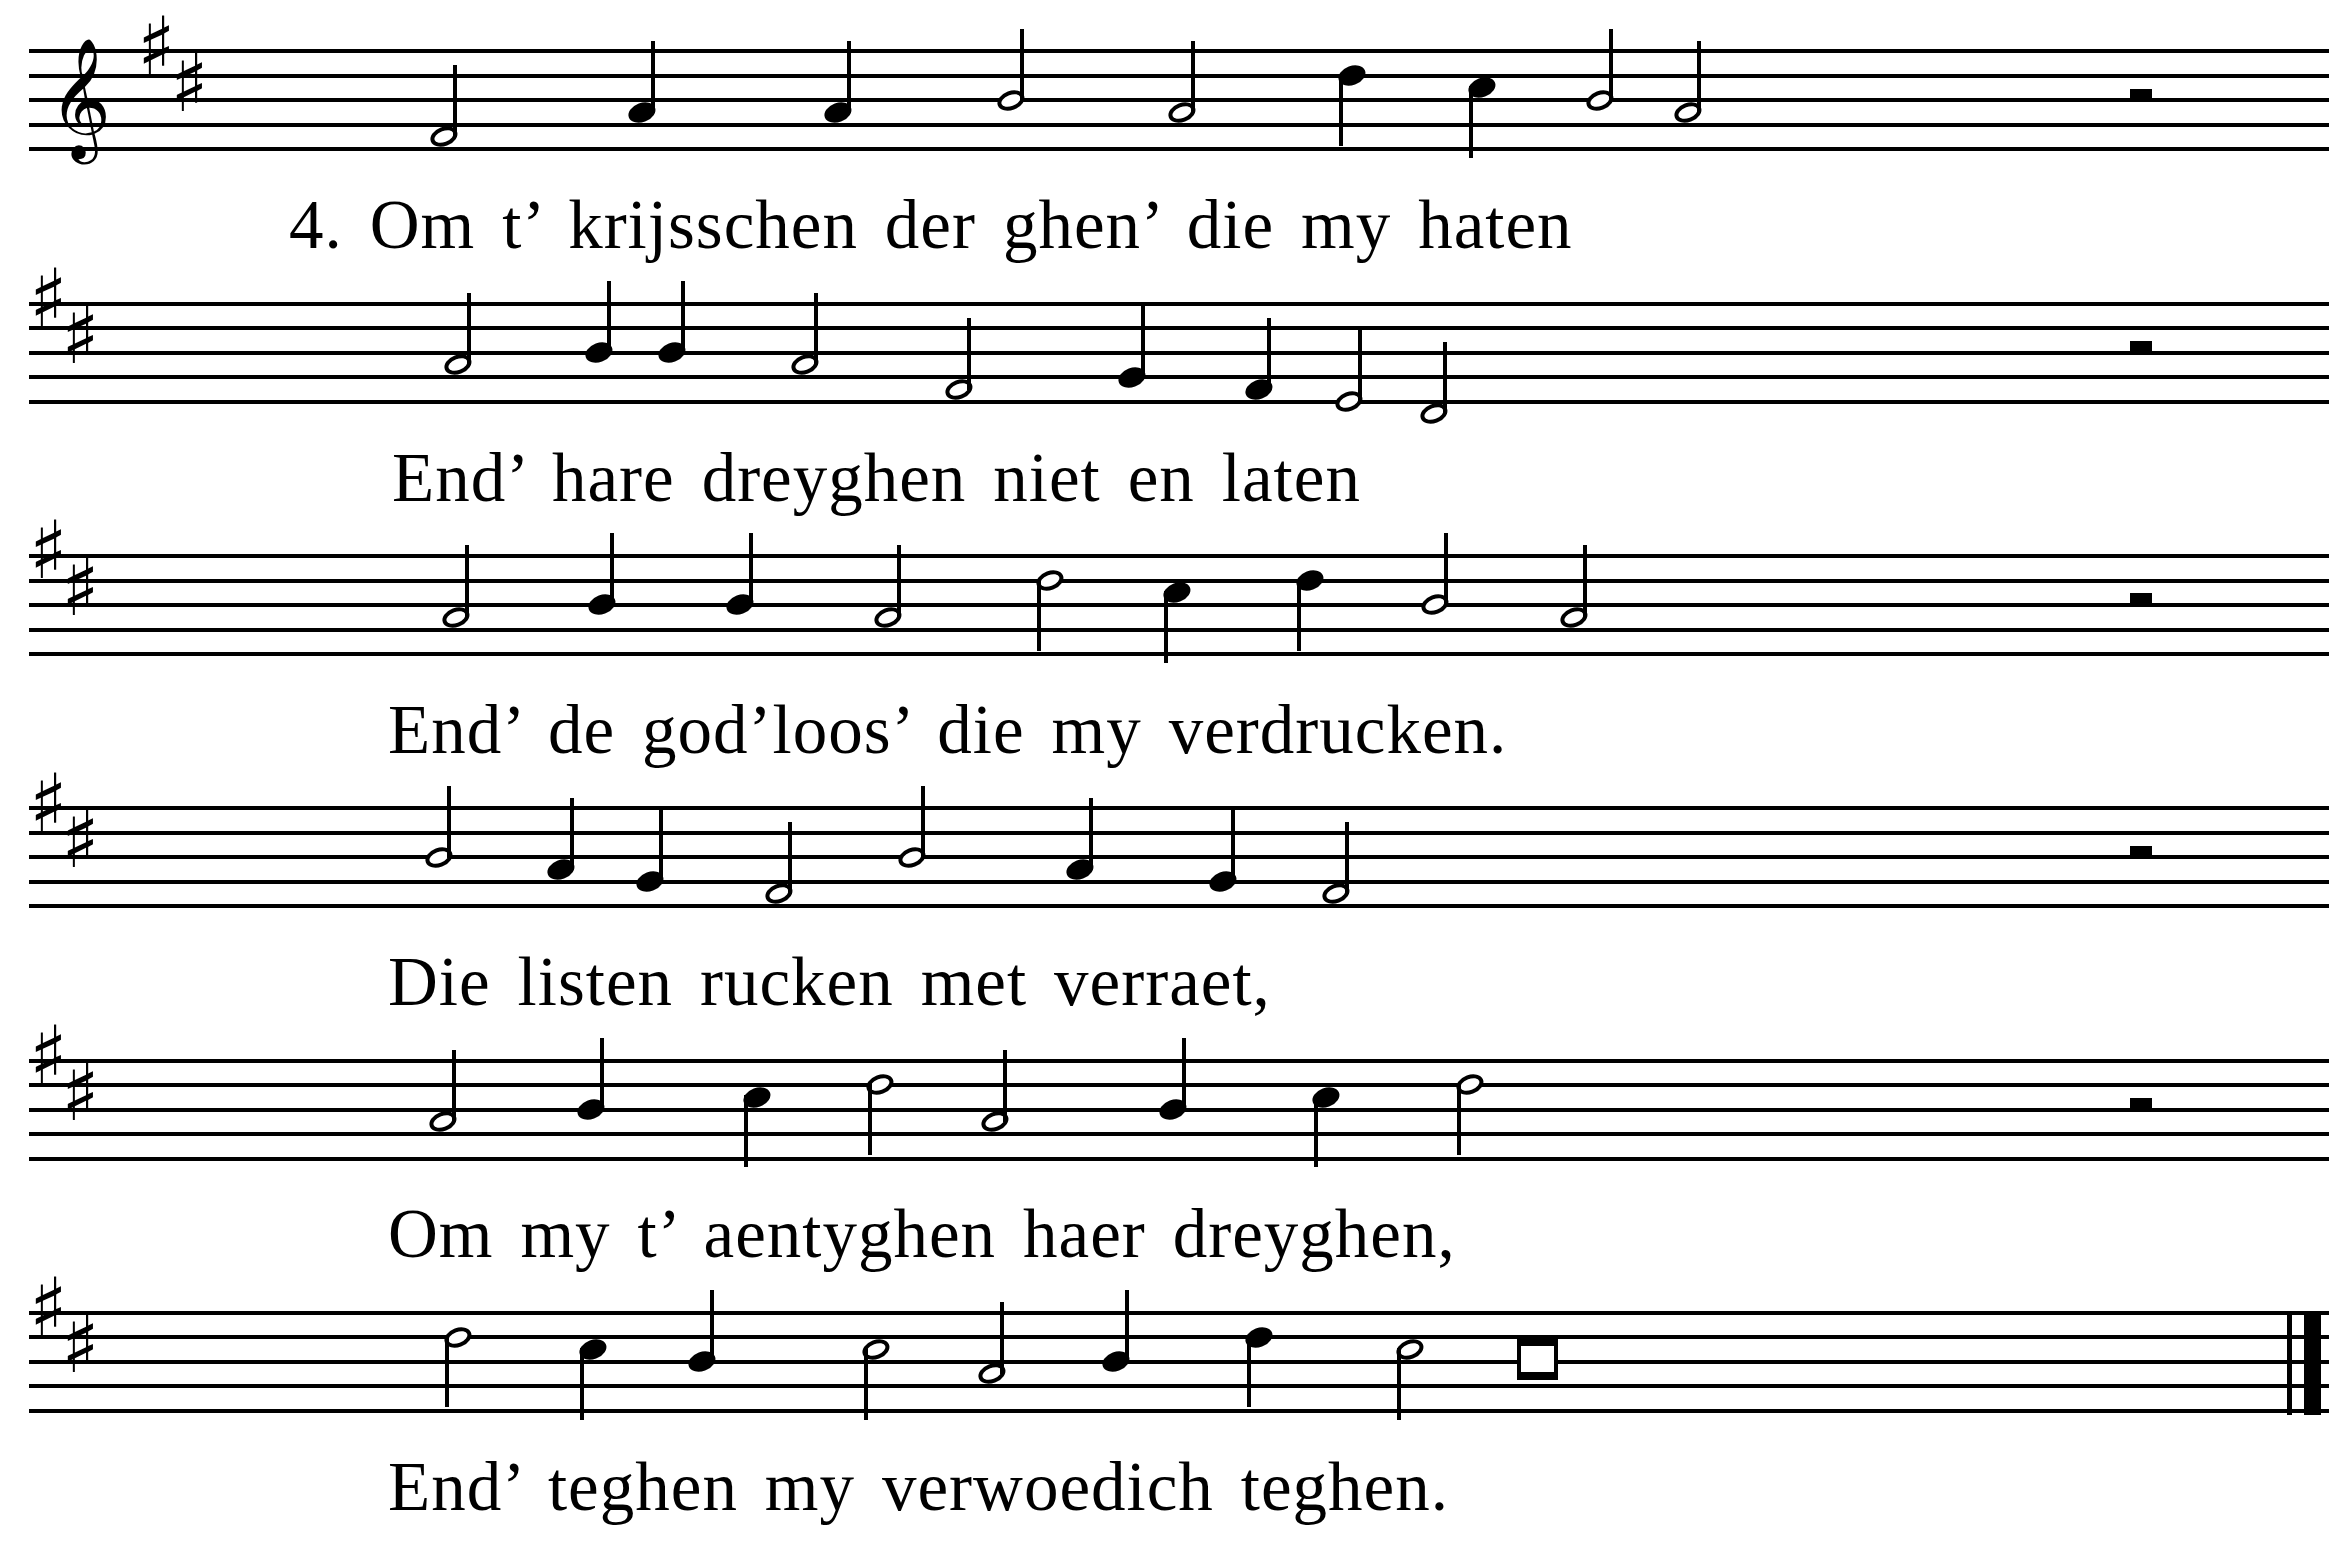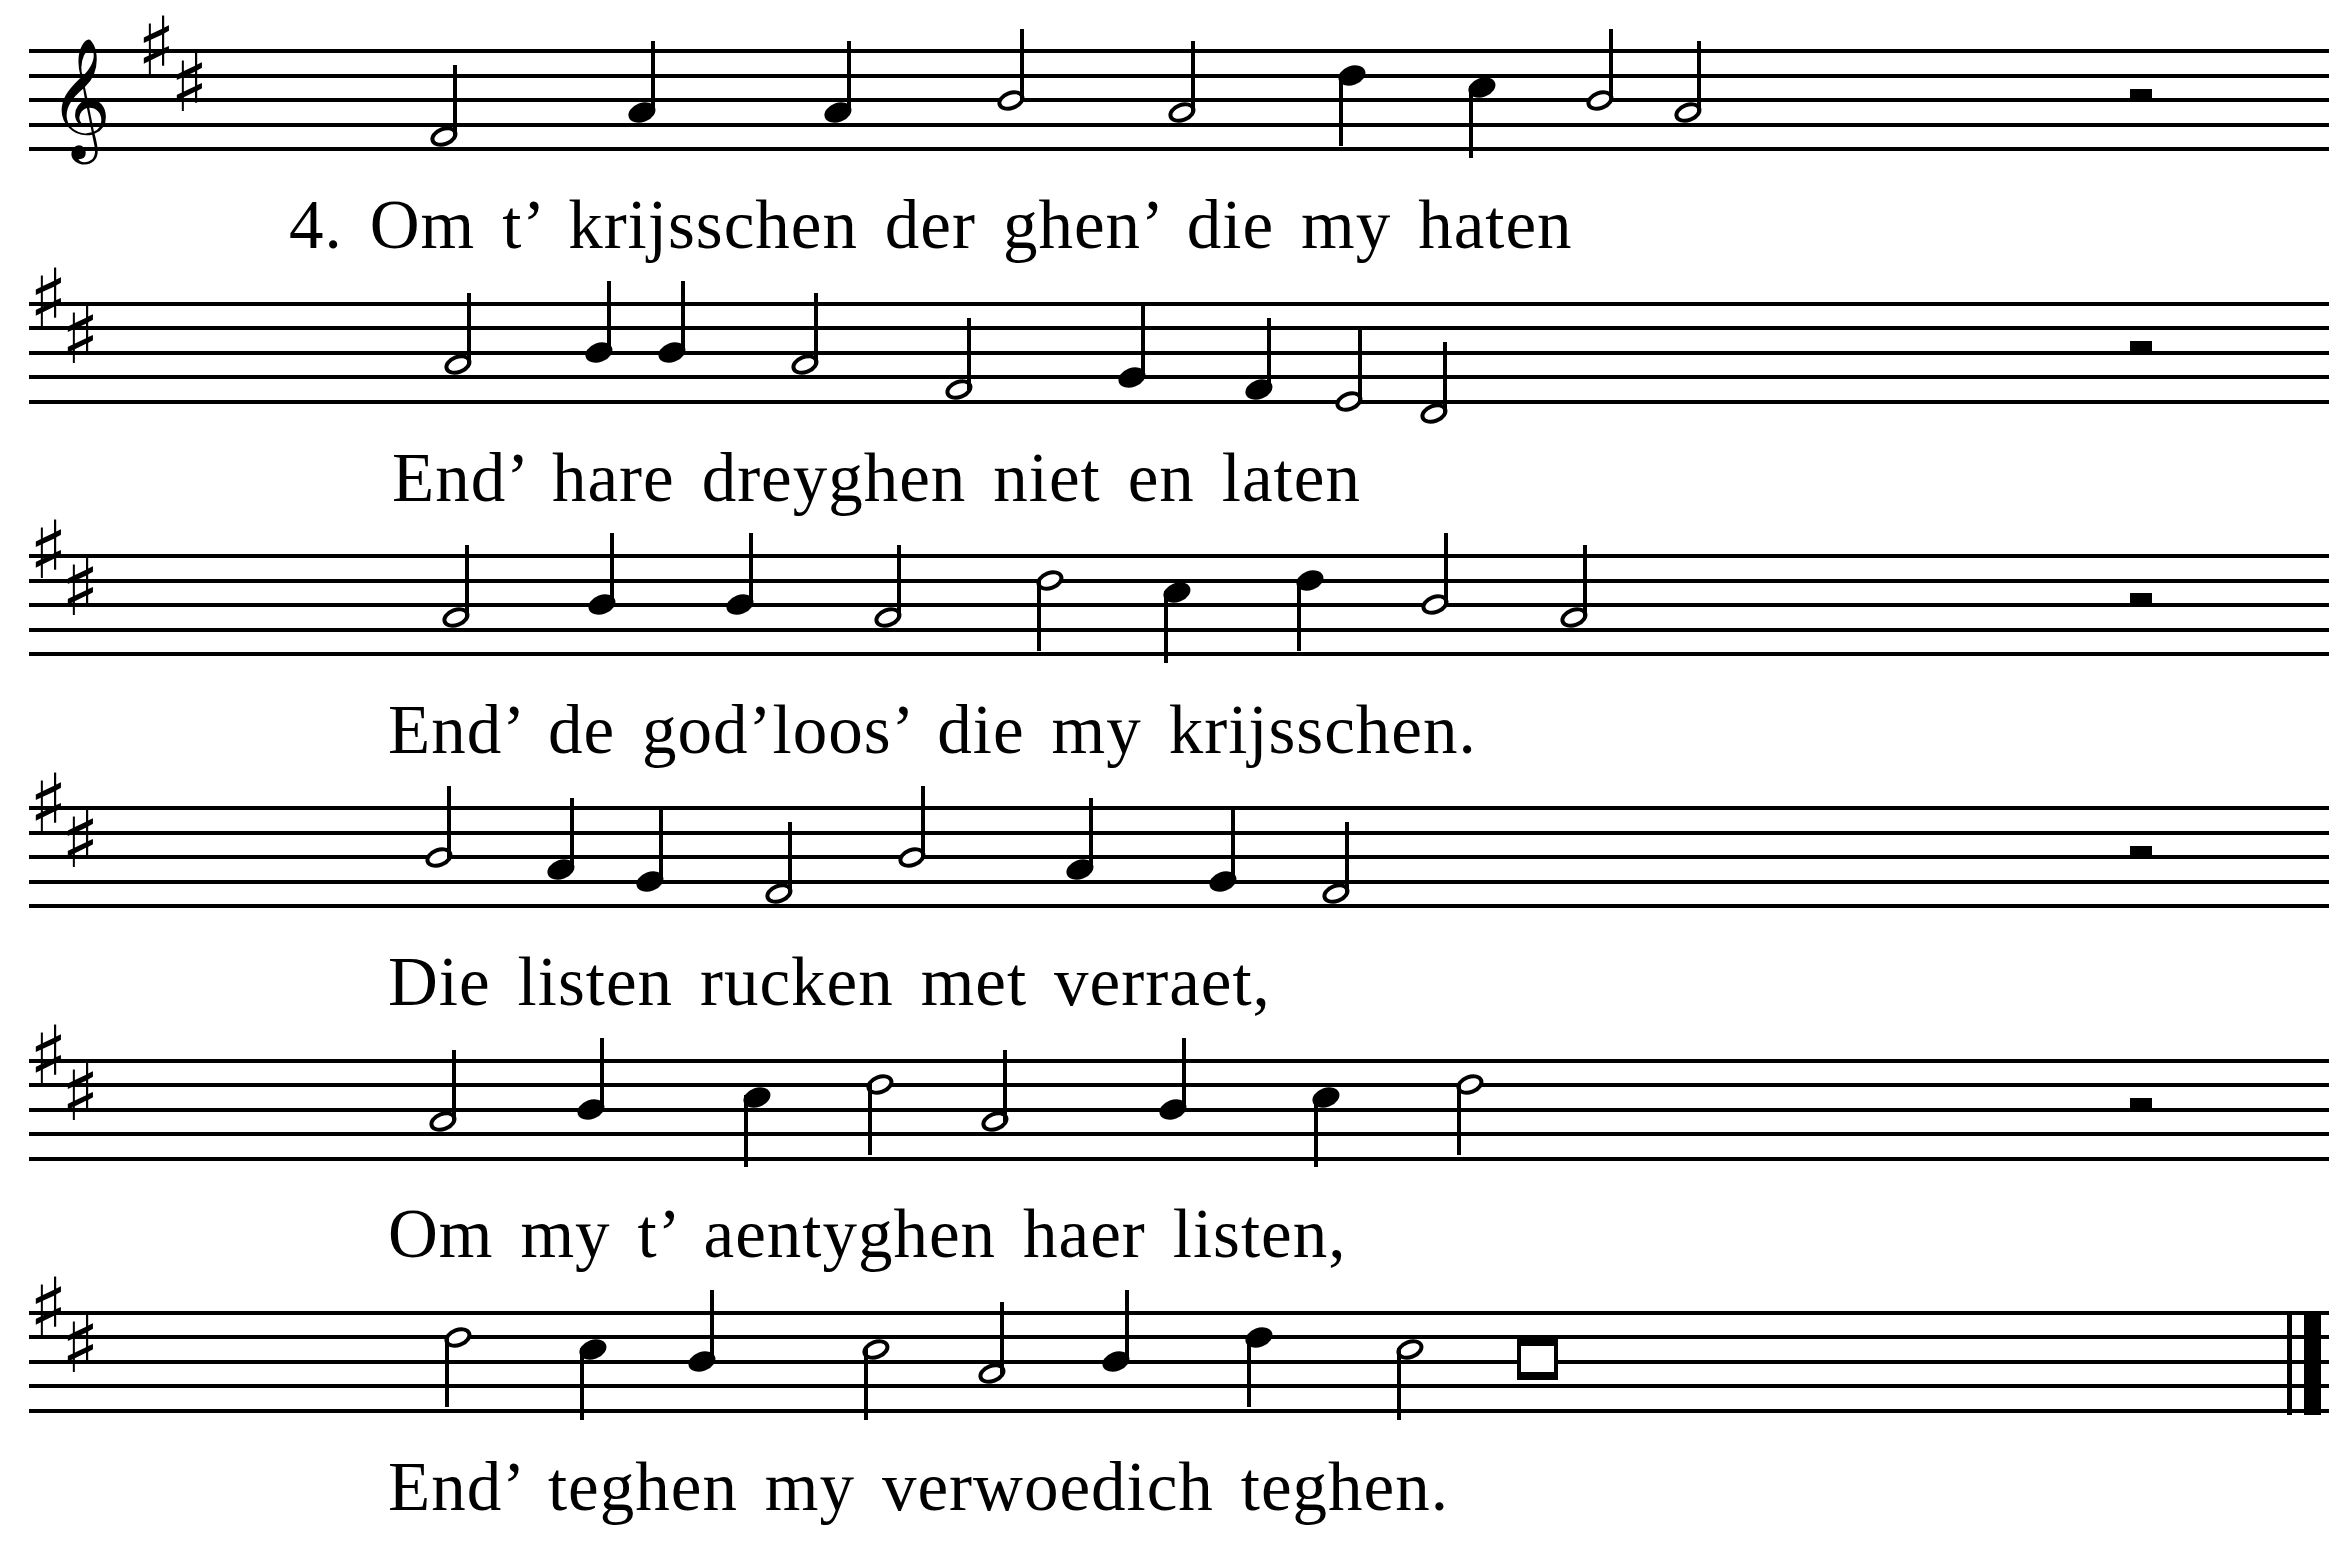--- a/index.html
+++ b/index.html
@@ -24,23 +24,23 @@
   .barline{position:absolute;background:#000;}
   .lyric{position:absolute;font-size:69px;color:#000;white-space:nowrap;
          word-spacing:8.7px;letter-spacing:1px;}
 </style>
 </head>
 <body>
 
 <div id="score">
   <div class="lyric" style="left: 289px; top: 186px;">4. Om t’ krijsschen der ghen’ die my haten</div>
   <div class="lyric" style="left: 392px; top: 439px;">End’ hare dreyghen niet en laten</div>
-  <div class="lyric" style="left: 388px; top: 691px;">End’ de god’loos’ die my krijsschen.</div>
+  <div class="lyric" style="left: 388px; top: 691px;">End’ de god’loos’ die my verdrucken.</div>
   <div class="lyric" style="left: 388px; top: 943px;">Die listen rucken met verraet,</div>
-  <div class="lyric" style="left: 388px; top: 1195px;">Om my t’ aentyghen haer listen,</div>
+  <div class="lyric" style="left: 388px; top: 1195px;">Om my t’ aentyghen haer dreyghen,</div>
   <div class="lyric" style="left: 388px; top: 1448px;">End’ teghen my verwoedich teghen.</div>
 <div style="position: absolute; left: 0px; top: 0px;">
       <div class="staff-line" style="left: 29px; top: 49px; width: 2300px;"></div>
       <div class="staff-line" style="left: 29px; top: 74px; width: 2300px;"></div>
       <div class="staff-line" style="left: 29px; top: 98px; width: 2300px;"></div>
       <div class="staff-line" style="left: 29px; top: 123px; width: 2300px;"></div>
       <div class="staff-line" style="left: 29px; top: 147px; width: 2300px;"></div>
       <div class="clef" style="left: 49px; top: 46px;">𝄞</div>
       <div class="sharp" style="left: 137px; top: 6.8px;">♯</div>
       <div class="sharp" style="left: 170px; top: 44px;">♯</div>

